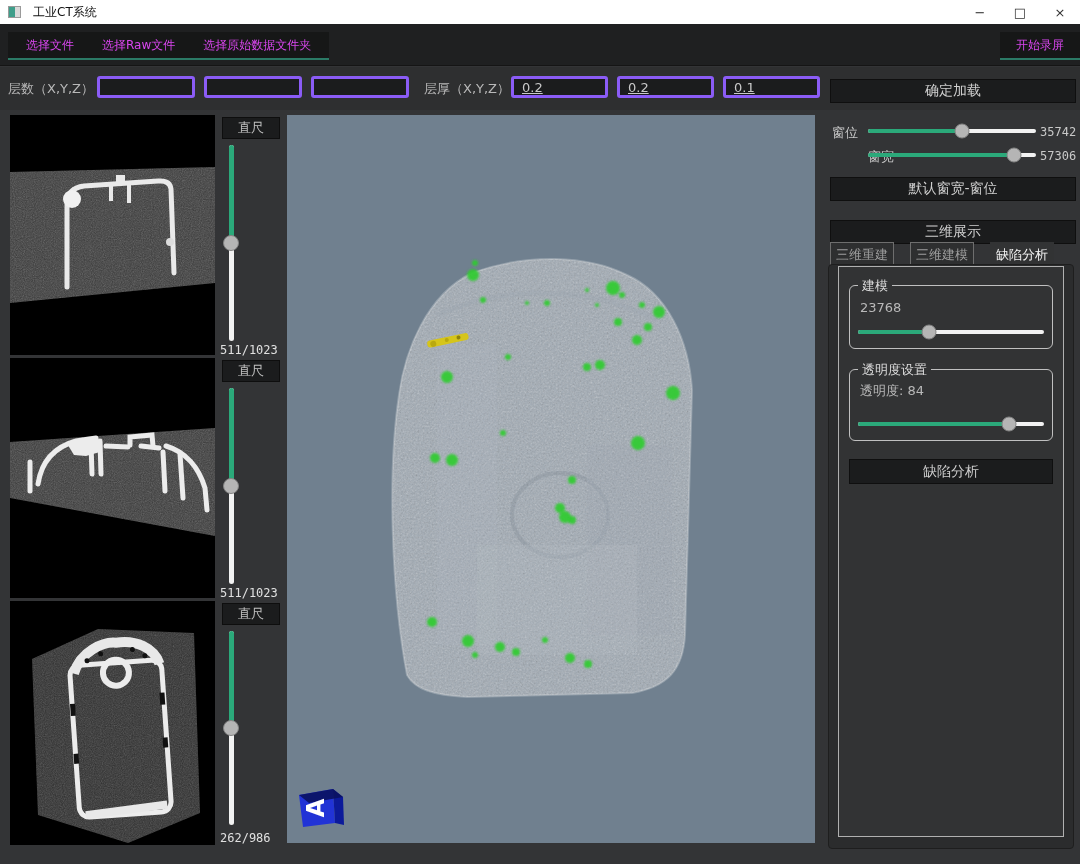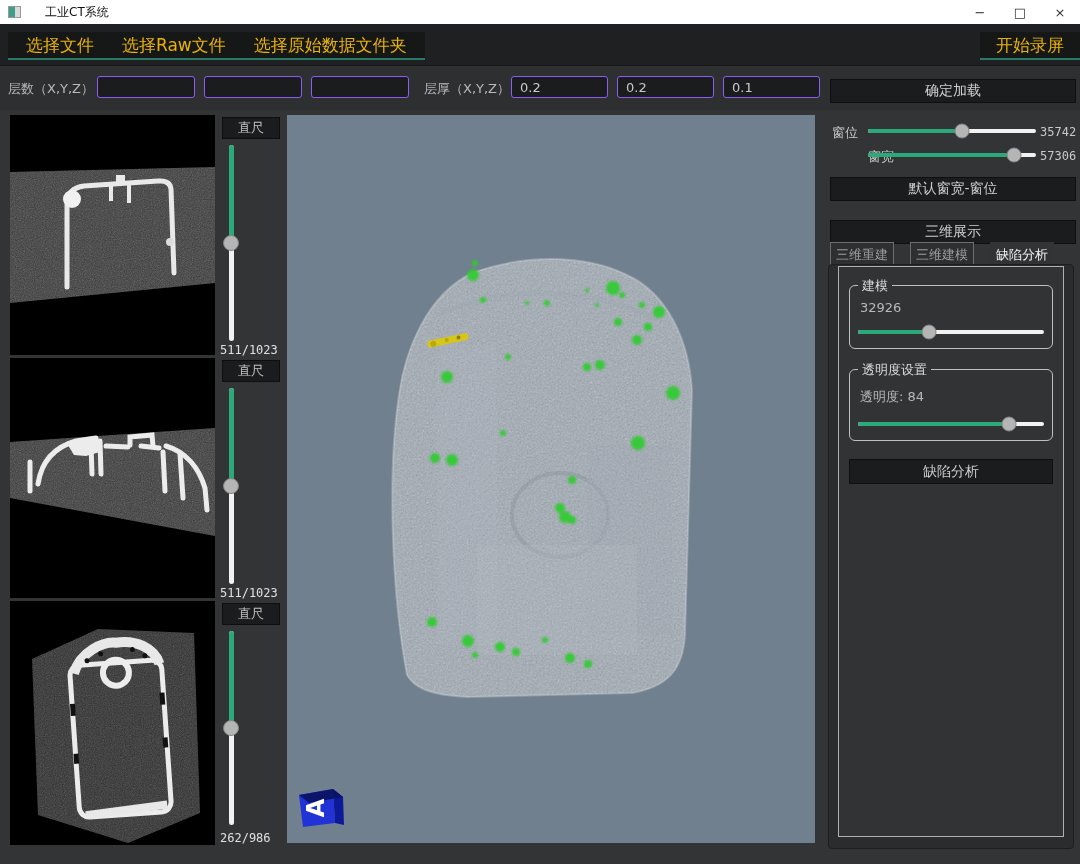--- a/index.html
+++ b/index.html
@@ -2,34 +2,34 @@
 <html><head>
 <meta charset="utf-8">
 <style>
   html,body{margin:0;padding:0;background:#222;}
   *{box-sizing:border-box;font-family:"DejaVu Sans","Liberation Sans",sans-serif;}
   #root{position:relative;width:1080px;height:864px;background:#333436;overflow:hidden;}
 
   
   .titlebar{position:absolute;left:0;top:0;width:1080px;height:24px;background:#ffffff;display:flex;align-items:center;}
   .app-icon{width:13px;height:12px;margin-left:8px;background:linear-gradient(90deg,#3f9e8a 0 55%,#d9d9d9 55% 100%);border:1px solid #9a9a9a;}
-  .win-title{margin-left:24px;font-size:12px;color:#111;}
+  .win-title{margin-left:12px;font-size:12px;color:#111;}
   .win-controls{margin-left:auto;display:flex;height:100%;}
   .win-btn{width:40px;height:100%;display:flex;align-items:center;justify-content:center;font-size:13px;color:#333;cursor:default;}
 
   
   .toolbar{position:absolute;left:0;top:24px;width:1080px;height:42px;background:#1f2021;border-bottom:1px solid #151515;}
   .file-strip{position:absolute;left:8px;top:8px;height:28px;background:#161717;display:flex;align-items:center;border-bottom:2px solid #2b7a66;padding:0 4px;}
-  .tool-btn{background:transparent;border:none;color:#eab308;font-size:17px;padding:4px 14px;cursor:pointer;}
+  .tool-btn{background:transparent;border:none;color:#d946ef;font-size:12px;padding:4px 14px;cursor:pointer;}
   .record-strip{position:absolute;right:0;top:8px;height:28px;background:#161717;display:flex;align-items:center;border-bottom:2px solid #2b7a66;padding:0 2px;}
 
   
   .param-row{position:absolute;left:0;top:67px;width:1080px;height:43px;background:#2e2f30;}
   .param-label{position:absolute;top:13px;font-size:13px;color:#b9b9b9;}
-  .param-input{position:absolute;top:9px;height:22px;background:#1b1c1d;border:1px solid #8b5cf6;border-radius:3px;color:#c9c9c9;font-size:13px;padding:0 8px;outline:none;}
+  .param-input{position:absolute;top:9px;height:22px;background:#1b1c1d;border:3px solid #8b5cf6;border-radius:3px;color:#c9c9c9;font-size:13px;padding:0 8px;outline:none;text-decoration:underline;}
 
   
   .thumb{position:absolute;left:10px;width:205px;background:#000;}
   .thumb svg{display:block;width:100%;height:100%;}
   .slice-ctrl{position:absolute;left:218px;width:67px;}
   .ruler-btn{position:absolute;left:4px;top:2px;width:58px;height:22px;background:#1b1c1d;border:1px solid #0e0e0e;color:#c0c0c0;font-size:13px;display:flex;align-items:center;justify-content:center;cursor:pointer;}
   .vslider{position:absolute;left:6px;width:15px;cursor:pointer;}
   .vtrack{position:absolute;left:5px;top:0;width:5px;height:100%;background:#f2f2f2;border-radius:3px;}
   .vfill{position:absolute;left:5px;top:0;width:5px;background:#2ba97a;border-radius:3px;}
   .vhandle{position:absolute;left:7px;width:16px;height:16px;border-radius:50%;background:#b5b5b5;border:1px solid #838383;transform:translate(-50%,-50%);}
@@ -307,31 +307,31 @@
     <span class="tab">三维重建</span>
     <span class="tab">三维建模</span>
     <span class="tab active">缺陷分析</span>
   </div>
 
   <div class="tab-frame"></div>
   <div class="tab-panel">
 
     <div class="groupbox" style="top:18px;height:64px;">
       <span class="legend">建模</span>
-      <span class="group-text" style="top:14px;">32926</span>
+      <span class="group-text" style="top:14px;">23768</span>
       <div class="hslider" style="left:8px;top:38px;width:186px;">
         <div class="htrack"></div>
         <div class="hfill" style="width: 38%;"></div>
         <div class="hhandle" style="left: 38%;"></div>
       </div>
     </div>
 
     <div class="groupbox" style="top:102px;height:72px;">
       <span class="legend">透明度设置</span>
-      <span class="group-text" style="top:18px;">透明度: 84</span>
+      <span class="group-text" style="top:12px;">透明度: 84</span>
       <div class="hslider" style="left:8px;top:46px;width:186px;">
         <div class="htrack"></div>
         <div class="hfill" style="width: 81%;"></div>
         <div class="hhandle" style="left: 81%;"></div>
       </div>
     </div>
 
     <button class="rp-btn" style="left:10px;top:192px;width:204px;height:25px;">缺陷分析</button>
   </div>
 

